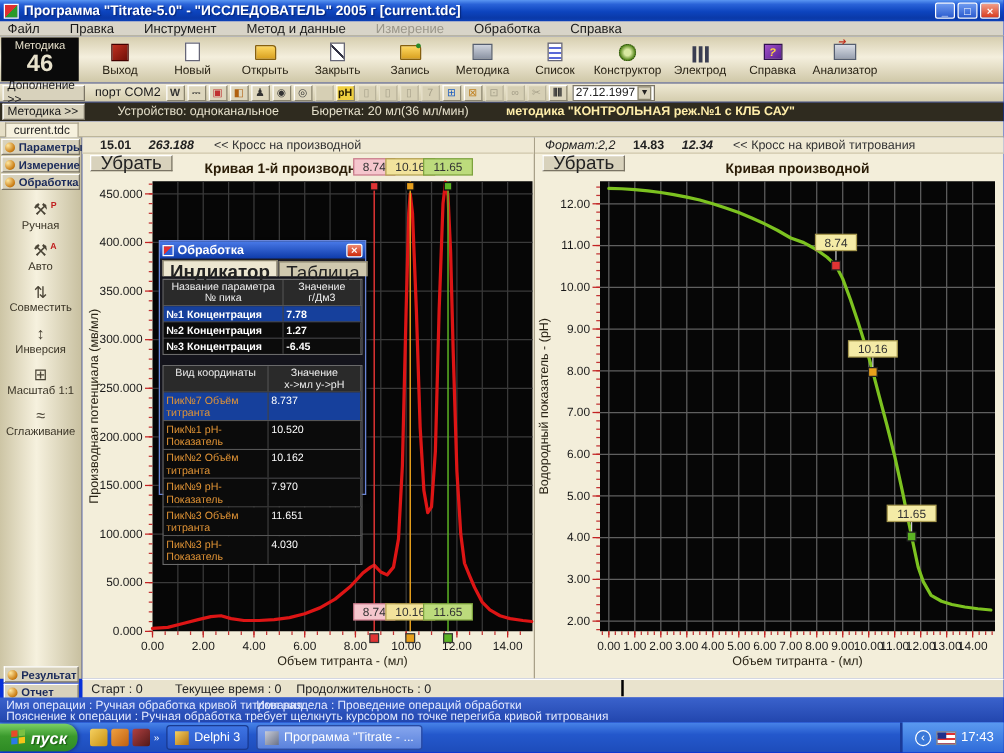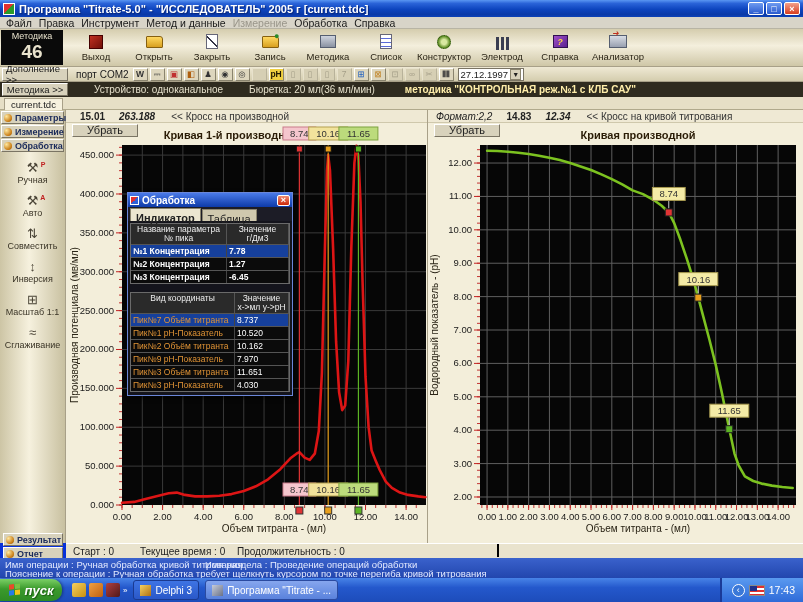--- a/index.html
+++ b/index.html
@@ -14,21 +14,21 @@
   .titlebar .ttext { font-weight:bold; font-size:11px; margin-left:4px; white-space:nowrap;
     text-shadow:1px 1px 1px #06257a; flex:1; overflow:hidden; }
   .app-icon { width:12px; height:12px; display:inline-block;
     background:linear-gradient(135deg,#e03030 0 50%,#2a9a2a 50% 100%); border:1px solid #fff; }
   .winbtn { width:16px; height:13px; margin-left:2px; border:1px solid #fff; border-radius:2px;
     display:flex; align-items:center; justify-content:center; color:#fff; font-size:9px; font-weight:bold;
     background:linear-gradient(180deg,#6e9bf0,#2a5ace); }
   .winbtn.close { background:linear-gradient(180deg,#f2a08a,#d83c1e); }
 
   .menubar { left:0; top:17px; width:803px; height:12px; background:#d8d4c8; border-bottom:1px solid #b8b4a4;
-    display:flex; align-items:center; gap:7px; padding:0 6px; font-size:10.5px; color:#1a1a1a; }
+    display:flex; align-items:center; gap:24px; padding:0 6px; font-size:10.5px; color:#1a1a1a; }
   .menu-item.disabled { color:#9a968a; }
 
   .toolbar1 { left:0; top:29px; width:803px; height:38px;
     background:linear-gradient(180deg,#d5cdae,#f4efdd 45%,#cfc7a7); border-bottom:1px solid #a8a088;
     display:flex; align-items:stretch; }
   .method-box { width:62px; background:#0a0a0a; color:#e8e2cc; text-align:center; margin:1px 4px 1px 1px; }
   .method-box .cap { font-size:9px; padding-top:1px; }
   .method-box .num { font-size:19px; font-weight:bold; line-height:22px; }
   .tb-btn { width:58px; display:flex; flex-direction:column; align-items:center; justify-content:center;
     gap:1px; font-size:9.5px; color:#2a2416; }
@@ -45,21 +45,21 @@
   .ic-bars i { width:3px; height:13px; background:#3a3e52; display:block; }
   .ic-book { width:15px; height:13px; background:linear-gradient(135deg,#a050c8,#5a2090); border:1px solid #301050;
     color:#ffd840; font-size:9px; font-weight:bold; display:flex; align-items:center; justify-content:center; }
   .ic-anlz { width:18px; height:13px; background:linear-gradient(180deg,#d8dce4,#98a0b0); border:1px solid #555e70; position:relative; }
   .ic-anlz::after { content:"➔"; position:absolute; left:2px; top:-7px; font-size:8px; color:#c03020; }
 
   .toolbar2 { left:0; top:67px; width:803px; height:15px;
     background:linear-gradient(180deg,#efe9d4,#d4cdae); border-bottom:1px solid #a8a088;
     display:flex; align-items:center; font-size:10px; }
   .side-tag { width:66px; height:13px; margin:0 2px; background:#d8d2bc;
-    border:1px solid; border-color:#fff #7a7464 #7a7464 #fff; font-size:9.5px; padding:0 3px; color:#1a1a1a; display:flex; align-items:center; justify-content:center; }
+    border:1px solid; border-color:#fff #7a7464 #7a7464 #fff; font-size:9.5px; padding:0 3px; color:#1a1a1a; display:flex; align-items:center; justify-content:flex-start; }
   .mini { width:15px; height:13px; margin:0 1px; border:1px solid; border-color:#fff #8a846e #8a846e #fff;
     background:#ddd6bd; display:flex; align-items:center; justify-content:center; font-size:8.5px; color:#333; }
   .mini.dis { color:#a49e88; background:#d6cfb4; border-color:#e8e2cc #b8b29a #b8b29a #e8e2cc; }
   .mini.ph { background:#f0d040; font-weight:bold; color:#201800; }
   .datefld { height:13px; background:#fff; border:1px solid #7a7464; display:flex; align-items:center; font-size:9.5px; padding:0 2px; gap:2px; margin-left:3px; color:#222; }
   .datefld .arr { width:11px; height:11px; background:#d8d2bc; border:1px solid #8a846e; font-size:7px; display:flex; align-items:center; justify-content:center; }
 
   .toolbar3 { left:0; top:82px; width:803px; height:15px; background:#2f2b1f; display:flex; align-items:center; font-size:10px; color:#e6e1cc; }
   .toolbar3 .seg1 { margin-left:24px; }
   .toolbar3 .seg2 { margin-left:26px; }
@@ -83,50 +83,50 @@
   
   .panel { top:110px; height:433px; background:#f3eeda; }
   .panel.left { left:66px; width:362px; border-right:1px solid #a8a088; }
   .panel.right { left:428px; width:375px; }
   .p-head { position:absolute; left:0; top:0; width:100%; height:13px; display:flex; align-items:center; font-size:10px; color:#222; border-bottom:1px solid #cfc8ac; background:#efe9d4; }
   .coord { font-weight:bold; margin-left:14px; }
   .coord2 { font-weight:bold; margin-left:14px;font-style:italic; }
   .crosslbl { margin-left:16px; color:#333; }
   .fmt { font-style:italic; margin-left:8px; }
   .ubrat { position:absolute; left:6px; top:14px; width:66px; height:13px; background:#d8d2bc;
-    border:1px solid; border-color:#fff #7a7464 #7a7464 #fff; font-size:11px; color:#222; text-align:center; line-height:11px; }
+    border:1px solid; border-color:#fff #7a7464 #7a7464 #fff; font-size:15px; color:#222; text-align:center; line-height:11px; }
   .c-title { position:absolute; top:19px; font-size:11px; font-weight:bold; color:#2a1c06; text-align:center; }
   .panel.left .c-title { left:60px; width:210px; }
   .panel.right .c-title { left:110px; width:200px; }
   .chart-svg { position:absolute; left:0; top:12px; overflow:visible; }
   .tick { font-size:9.5px; fill:#1a1a1a; font-family:"Liberation Sans",sans-serif; }
   .axlab { font-size:10px; fill:#2a2416; font-family:"Liberation Sans",sans-serif; }
   .mlab { font-size:9.5px; fill:#333; font-family:"Liberation Sans",sans-serif; }
 
   
   .dialog { position:absolute; left:61px; top:82px; width:166px; height:204px; background:#14141c;
     border:1px solid #6a86d8; box-shadow:2px 2px 4px rgba(0,0,0,.6); z-index:5; }
   .dlg-title { height:14px; background:linear-gradient(180deg,#4a7ae8,#0d3aa8); display:flex; align-items:center; padding:0 2px; gap:3px; }
   .dlg-icon { width:9px; height:9px; background:linear-gradient(135deg,#e03030 0 50%,#3060d8 50% 100%); border:1px solid #fff; }
   .dlg-title .t { color:#fff; font-weight:bold; font-size:10px; flex:1; }
   .dlg-close { width:13px; height:11px; background:linear-gradient(180deg,#f08a70,#cc2808); border:1px solid #fff; border-radius:2px;
     color:#fff; font-size:9px; font-weight:bold; display:flex; align-items:center; justify-content:center; }
   .dlg-tabs { height:14px; display:flex; align-items:flex-end; padding-left:2px; gap:1px; background:#1c1c26; }
-  .dtab { height:12px; padding:3px 5px; background:#cfc8ae; border:1px solid #8a846e; border-bottom:none; font-size:11px; color:#222; line-height:12px; }
+  .dtab { height:12px; padding:3px 5px; background:#cfc8ae; border:1px solid #8a846e; border-bottom:none; font-size:15px; color:#222; line-height:12px; }
   .dtab.active { background:#ece6d0; height:13px; font-weight:bold; }
   .dtbl { margin:2px; border:1px solid #6a6a6a; }
   .drow { display:flex; border-bottom:1px solid #555; }
   .drow:last-child { border-bottom:none; }
   .dcell { padding:1px 2px; font-size:8.5px; color:#fff; }
   .dhead .dcell { background:#2a2a2a; color:#eee; text-align:center; white-space:pre-line; line-height:9px; border-right:1px solid #555; }
   .dbody .dcell { background:#0b0b0b; font-weight:bold; border-right:1px solid #444; }
   .drow.sel .dcell { background:#16409c; }
   .c1 { width:96px; flex:none; }
   .c2 { flex:1; }
-  .t2 .c1 { width:104px; }
+  .t2 .c1 { width:84px; }
   .t2 .dcell { font-weight:normal; }
   .t2 .dbody .c1 { color:#e09335; }
   .gap { height:4px; background:#14141c; }
 
   
   .statusrow { left:66px; top:543px; width:737px; height:15px; background:#e9e3cd; border-top:1px solid #fff;
     font-size:10px; color:#222; }
   .statusrow span { position:absolute; top:2px; }
   .infobar { left:0; top:558px; width:803px; height:20px; background:linear-gradient(180deg,#3a62cc,#2246ae); color:#e4eaff; font-size:9.5px; }
   .infobar .l1a { position:absolute; left:5px; top:1px; }
@@ -175,20 +175,26 @@
 <div class="abs toolbar1">
   <div class="method-box">
     <div class="cap">Методика</div>
     <div class="num">46</div>
   </div>
   <div class="tb-btn">
       <span class="tb-ico">
         <i class="ic-exit"></i>
       </span>
       <span>Выход</span>
+    </div>
+  <div class="tb-btn">
+      <span class="tb-ico">
+        <i class="ic-page"></i>
+      </span>
+      <span>Новый</span>
     </div>
   <div class="tb-btn">
       <span class="tb-ico">
         <i class="ic-folder"></i>
       </span>
       <span>Открыть</span>
     </div>
   <div class="tb-btn">
       <span class="tb-ico">
         <i class="ic-page slash"></i>

